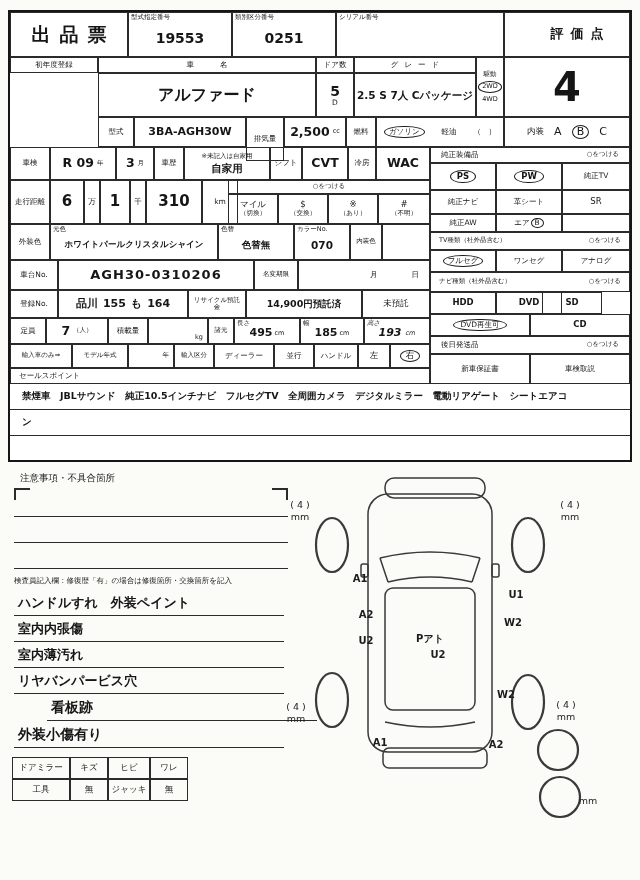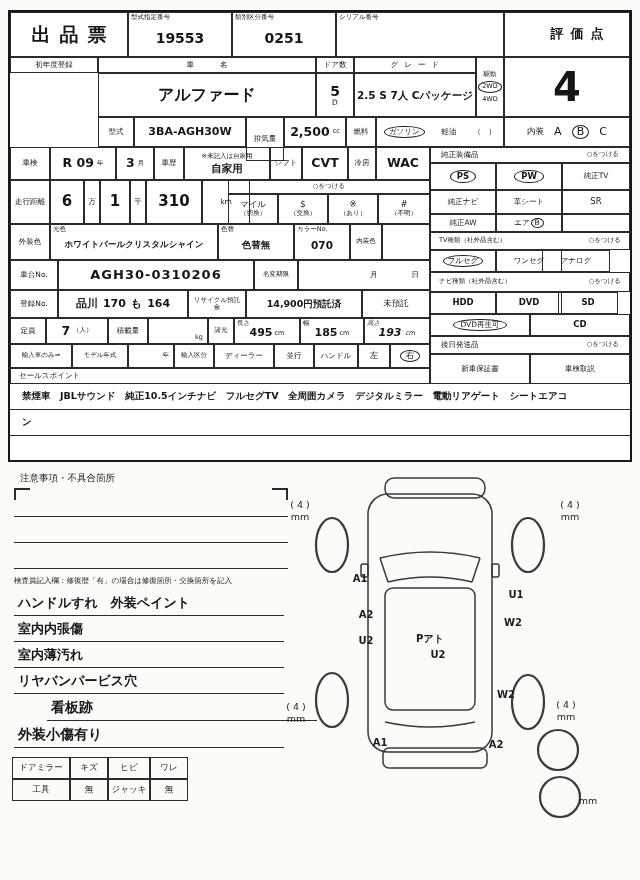--- a/index.html
+++ b/index.html
@@ -117,21 +117,21 @@
         <span class="b" style="font-size:15px;">6</span>
       </div>
     <div class="c f7" style="left:74px;top:168px;width:16px;height:44px;">万</div>
     <div class="c" style="left:90px;top:168px;width:30px;height:44px;">
         <span class="b" style="font-size:15px;">1</span>
       </div>
     <div class="c f7" style="left:120px;top:168px;width:16px;height:44px;">千</div>
     <div class="c" style="left:136px;top:168px;width:56px;height:44px;">
         <span class="b" style="font-size:15px;">310</span>
       </div>
-    <div class="c f7" style="left:192px;top:168px;width:48px;height:44px;">km</div>
+    <div class="c f7" style="left:192px;top:168px;width:36px;height:44px;">km</div>
     <div class="c f6" style="left:218px;top:168px;width:202px;height:14px;">○をつける</div>
     <div class="c col" style="left:218px;top:182px;width:50px;height:30px;">
       <span class="f8">マイル</span>
       <span class="f6">（切換）</span>
     </div>
     <div class="c col" style="left:268px;top:182px;width:50px;height:30px;">
       <span class="f8">$</span>
       <span class="f6">（交換）</span>
     </div>
     <div class="c col" style="left:318px;top:182px;width:50px;height:30px;">
@@ -165,21 +165,21 @@
     </div>
     <div class="c f6" style="left:244px;top:248px;width:44px;height:30px;">名変期限</div>
     <div class="c" style="left:288px;top:248px;width:132px;height:30px;justify-content:flex-end;gap:34px;padding-right:10px;">
       <span class="f7">月</span>
       <span class="f7">日</span>
     </div>
 
     <div class="c f7" style="left:0;top:278px;width:48px;height:28px;">登録No.</div>
     <div class="c" style="left:48px;top:278px;width:130px;height:28px;gap:5px;">
       <span class="f11 b">品川</span>
-      <span class="f11 b">170</span>
+      <span class="f11 b">155</span>
       <span class="f11 b">も</span>
       <span class="f11 b">164</span>
     </div>
     <div class="c f6" style="left:178px;top:278px;width:58px;height:28px;padding:0 2px;">リサイクル預託金</div>
     <div class="c" style="left:236px;top:278px;width:116px;height:28px;">
       <span class="f9 b">14,900円預託済</span>
     </div>
     <div class="c f8" style="left:352px;top:278px;width:68px;height:28px;">未預託</div>
 
     <div class="c f7" style="left:0;top:306px;width:36px;height:26px;">定員</div>
@@ -245,28 +245,28 @@
     </div>
     <div class="c" style="left:552px;top:202px;width:68px;height:18px;"></div>
     <div class="c" style="left:420px;top:220px;width:200px;height:18px;justify-content:space-between;padding:0 8px;">
       <span class="f6">TV種類（社外品含む）</span>
       <span class="f6">○をつける</span>
     </div>
     <div class="c" style="left:420px;top:238px;width:66px;height:22px;">
       <span class="circ f7" style="padding:1px 4px;">フルセグ</span>
     </div>
     <div class="c f7" style="left:486px;top:238px;width:66px;height:22px;">ワンセグ</div>
-    <div class="c f7" style="left:532px;top:238px;width:68px;height:22px;">アナログ</div>
+    <div class="c f7" style="left:552px;top:238px;width:68px;height:22px;">アナログ</div>
     <div class="c" style="left:420px;top:260px;width:200px;height:20px;justify-content:space-between;padding:0 8px;">
       <span class="f6">ナビ種類（社外品含む）</span>
       <span class="f6">○をつける</span>
     </div>
     <div class="c f8 b" style="left:420px;top:280px;width:66px;height:22px;">HDD</div>
     <div class="c f8 b" style="left:486px;top:280px;width:66px;height:22px;">DVD</div>
-    <div class="c f8 b" style="left:548px;top:280px;width:60px;height:22px;">SD</div>
+    <div class="c f8 b" style="left:532px;top:280px;width:60px;height:22px;">SD</div>
     <div class="c" style="left:420px;top:302px;width:100px;height:22px;">
       <span class="circ f7" style="padding:1px 6px;">DVD再生可</span>
     </div>
     <div class="c f8 b" style="left:520px;top:302px;width:100px;height:22px;">CD</div>
     <div class="c" style="left:420px;top:324px;width:200px;height:18px;justify-content:space-between;padding:0 10px;">
       <span class="f7">後日発送品</span>
       <span class="f6">○をつける</span>
     </div>
     <div class="c f7" style="left:420px;top:342px;width:100px;height:30px;">新車保証書</div>
     <div class="c f7" style="left:520px;top:342px;width:100px;height:30px;">車検取説</div>

